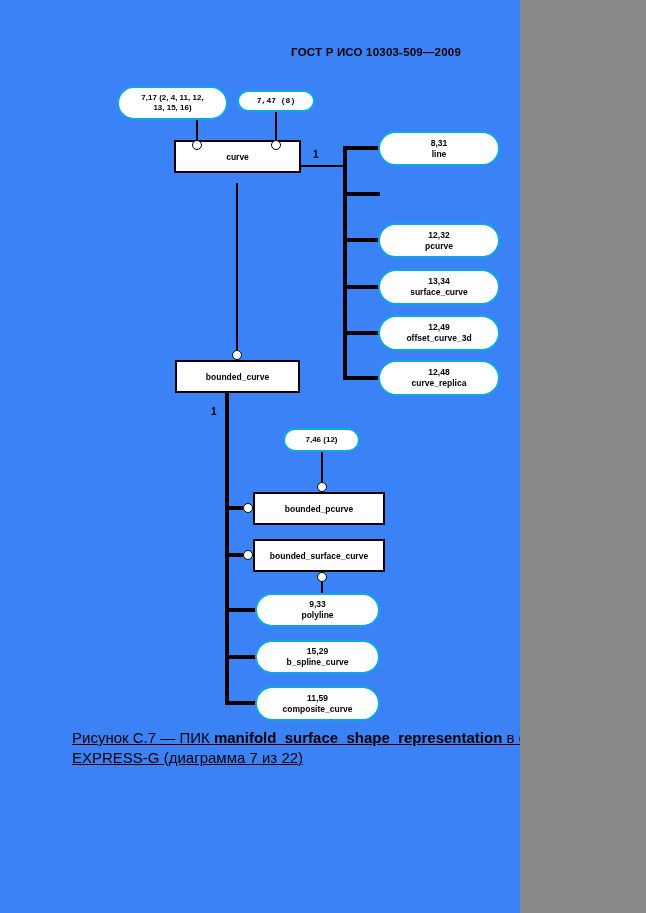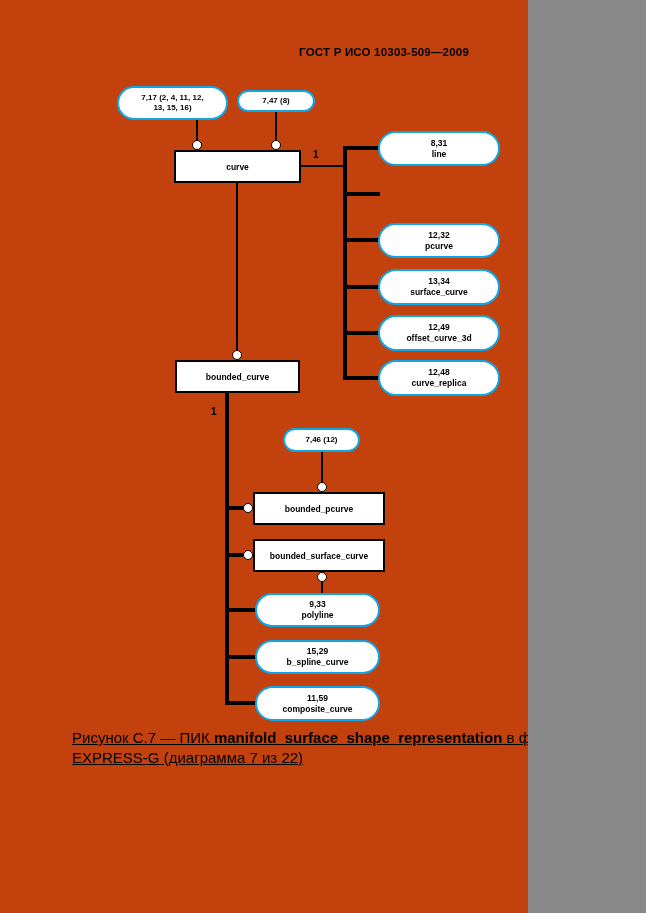--- a/index.html
+++ b/index.html
@@ -1,23 +1,22 @@
 <!DOCTYPE html>
 <html><head>
 <meta charset="utf-8">
 <style>
   html,body{margin:0;padding:0;background:#888;}
   .page{
     position:relative;
     width:520px;height:913px;
-    background:#c2410c;
+    background:#3b82f6;
     font-family:"Liberation Sans", sans-serif;
     color:#000;
     overflow:hidden;
-    padding-left:8px;
   }
   .header{
     position:absolute;top:46px;right:59px;
     font-size:11.5px;font-weight:bold;letter-spacing:0.2px;
   }
   
   .vline,.hline{position:absolute;background:#000;}
   .box{
     position:absolute;border:2px solid #000;background:#fff;
     display:flex;align-items:center;justify-content:center;
@@ -78,23 +77,23 @@
   <div class="circle" style="left:317px;top:482px;"></div>
   <div class="circle" style="left:243px;top:503px;"></div>
   <div class="circle" style="left:243px;top:550px;"></div>
   <div class="circle" style="left:317px;top:572px;"></div>
 
   <div class="card" style="left:313px;top:149px;">1</div>
   <div class="card" style="left:211px;top:406px;">1</div>
 
   <div class="oval multiline" style="left:117px;top:86px;width:111px;height:34px;border-radius:17px;font-size:8px;">7,17 (2, 4, 11, 12,
 13, 15, 16)</div>
-  <div class="oval" style="left:237px;top:90px;width:78px;height:22px;border-radius:11px;font-size:8px;">7,47 (8)</div>
+  <div class="oval" style="left:237px;top:90px;width:78px;height:22px;border-radius:11px;font-size:8px;font-family:Liberation Mono, monospace;">7,47 (8)</div>
 
-  <div class="box" style="left:174px;top:150px;width:127px;height:33px;">
+  <div class="box" style="left:174px;top:140px;width:127px;height:33px;">
     <span>curve</span>
   </div>
   <div class="box" style="left:175px;top:360px;width:125px;height:33px;">
     <span>bounded_curve</span>
   </div>
   <div class="box" style="left:253px;top:492px;width:132px;height:33px;">
     <span>bounded_pcurve</span>
   </div>
   <div class="box" style="left:253px;top:539px;width:132px;height:33px;">
     <span>bounded_surface_curve</span>

